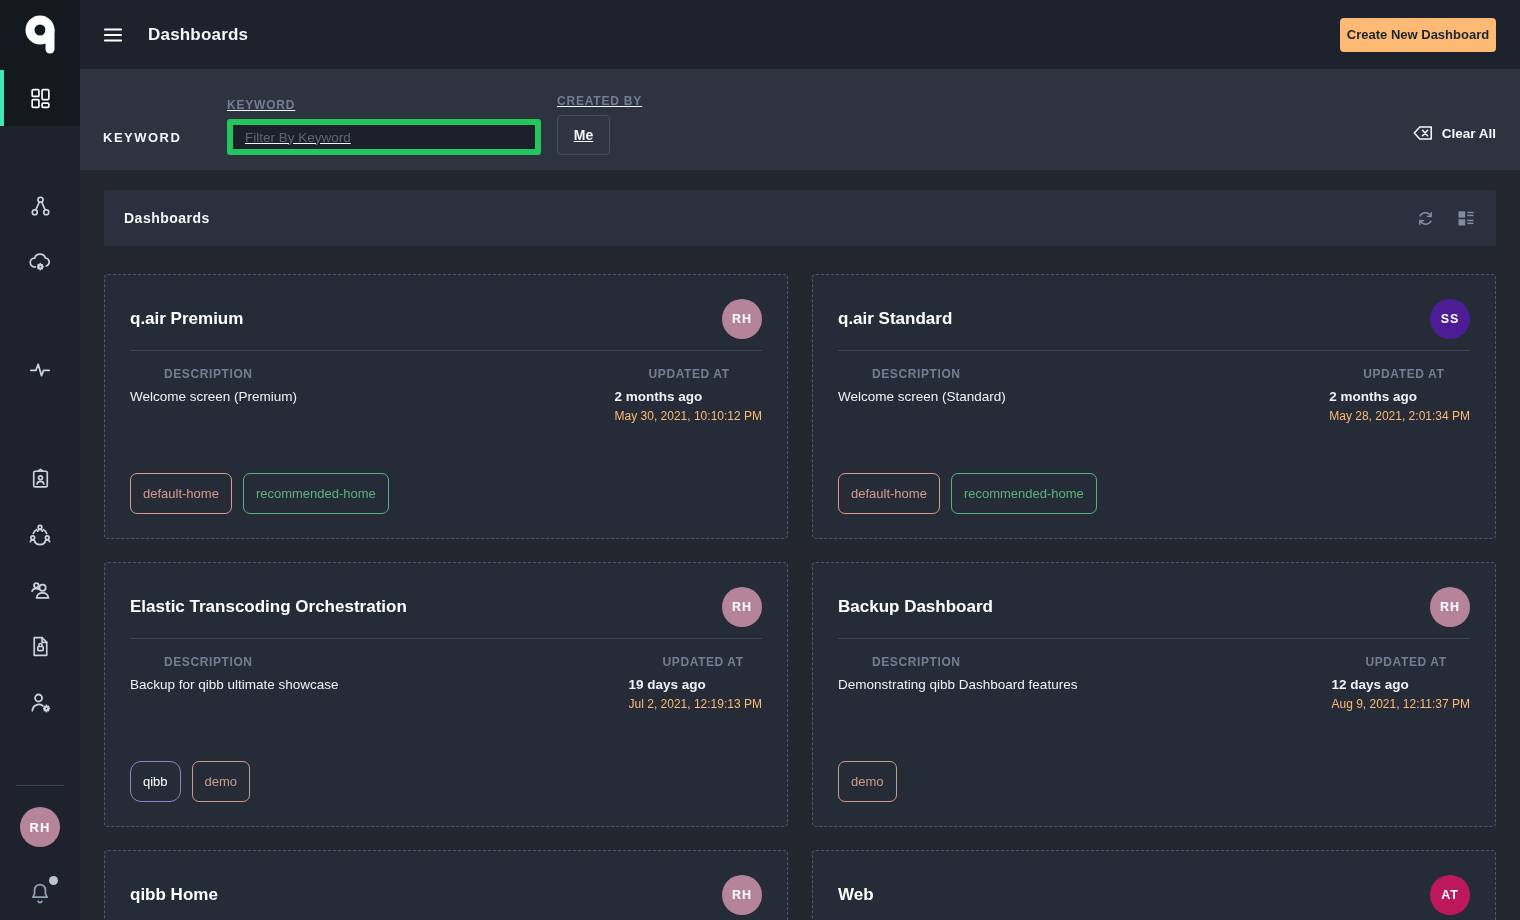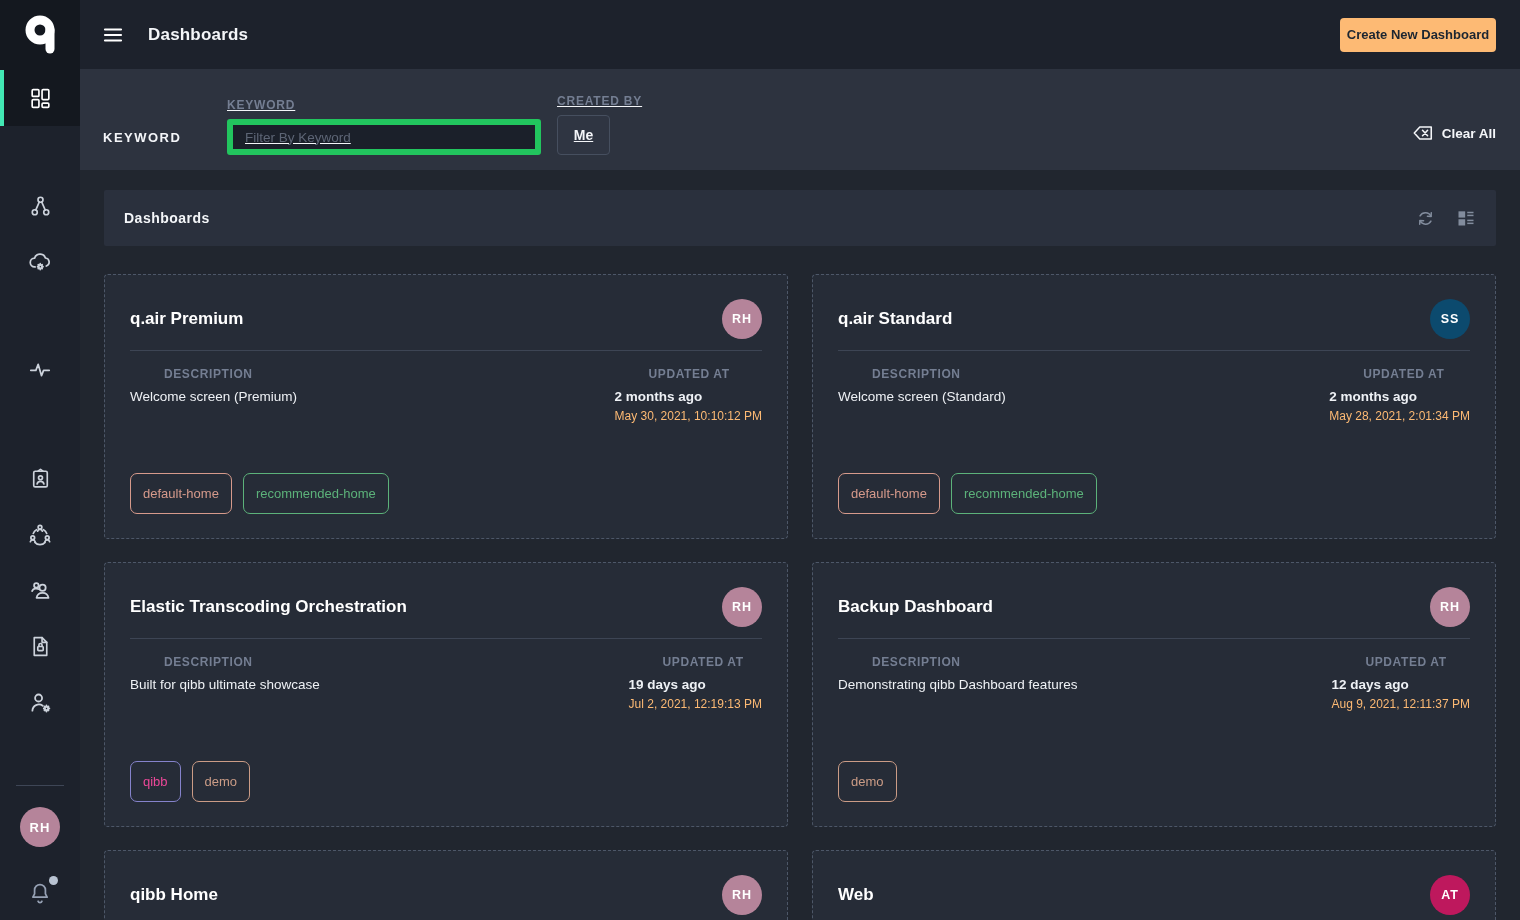--- a/index.html
+++ b/index.html
@@ -256,21 +256,21 @@
             </div>
           </div>
           <div class="tag-row">
             <span class="tag" style="border-color: rgb(214, 154, 139); color: rgb(214, 154, 139);">default-home</span>
             <span class="tag" style="border-color: rgb(92, 178, 122); color: rgb(92, 178, 122);">recommended-home</span>
           </div>
         </div>
         <div class="card">
           <div class="card-head">
             <div class="card-title">q.air Standard</div>
-            <div class="avatar card-avatar" style="background: #0c4a6e;">SS</div>
+            <div class="avatar card-avatar" style="background: #4c1d95;">SS</div>
           </div>
           <div class="card-divider"></div>
           <div class="card-body">
             <div>
               <div class="mini-label">DESCRIPTION</div>
               <div class="desc-text">Welcome screen (Standard)</div>
             </div>
             <div>
               <div class="mini-label">UPDATED AT</div>
               <div class="updated-rel">2 months ago</div>
@@ -284,30 +284,30 @@
         </div>
         <div class="card">
           <div class="card-head">
             <div class="card-title">Elastic Transcoding Orchestration</div>
             <div class="avatar card-avatar" style="background: rgb(181, 132, 154);">RH</div>
           </div>
           <div class="card-divider"></div>
           <div class="card-body">
             <div>
               <div class="mini-label">DESCRIPTION</div>
-              <div class="desc-text">Built for qibb ultimate showcase</div>
+              <div class="desc-text">Backup for qibb ultimate showcase</div>
             </div>
             <div>
               <div class="mini-label">UPDATED AT</div>
               <div class="updated-rel">19 days ago</div>
               <div class="updated-date">Jul 2, 2021, 12:19:13 PM</div>
             </div>
           </div>
           <div class="tag-row">
-            <span class="tag" style="border-color: rgb(133, 131, 203); color: #ec4899;">qibb</span>
+            <span class="tag" style="border-color: rgb(133, 131, 203); color: #ffffff; border-radius: 11px;">qibb</span>
             <span class="tag" style="border-color: rgb(203, 156, 134); color: rgb(203, 156, 134);">demo</span>
           </div>
         </div>
         <div class="card">
           <div class="card-head">
             <div class="card-title">Backup Dashboard</div>
             <div class="avatar card-avatar" style="background: rgb(181, 132, 154);">RH</div>
           </div>
           <div class="card-divider"></div>
           <div class="card-body">

